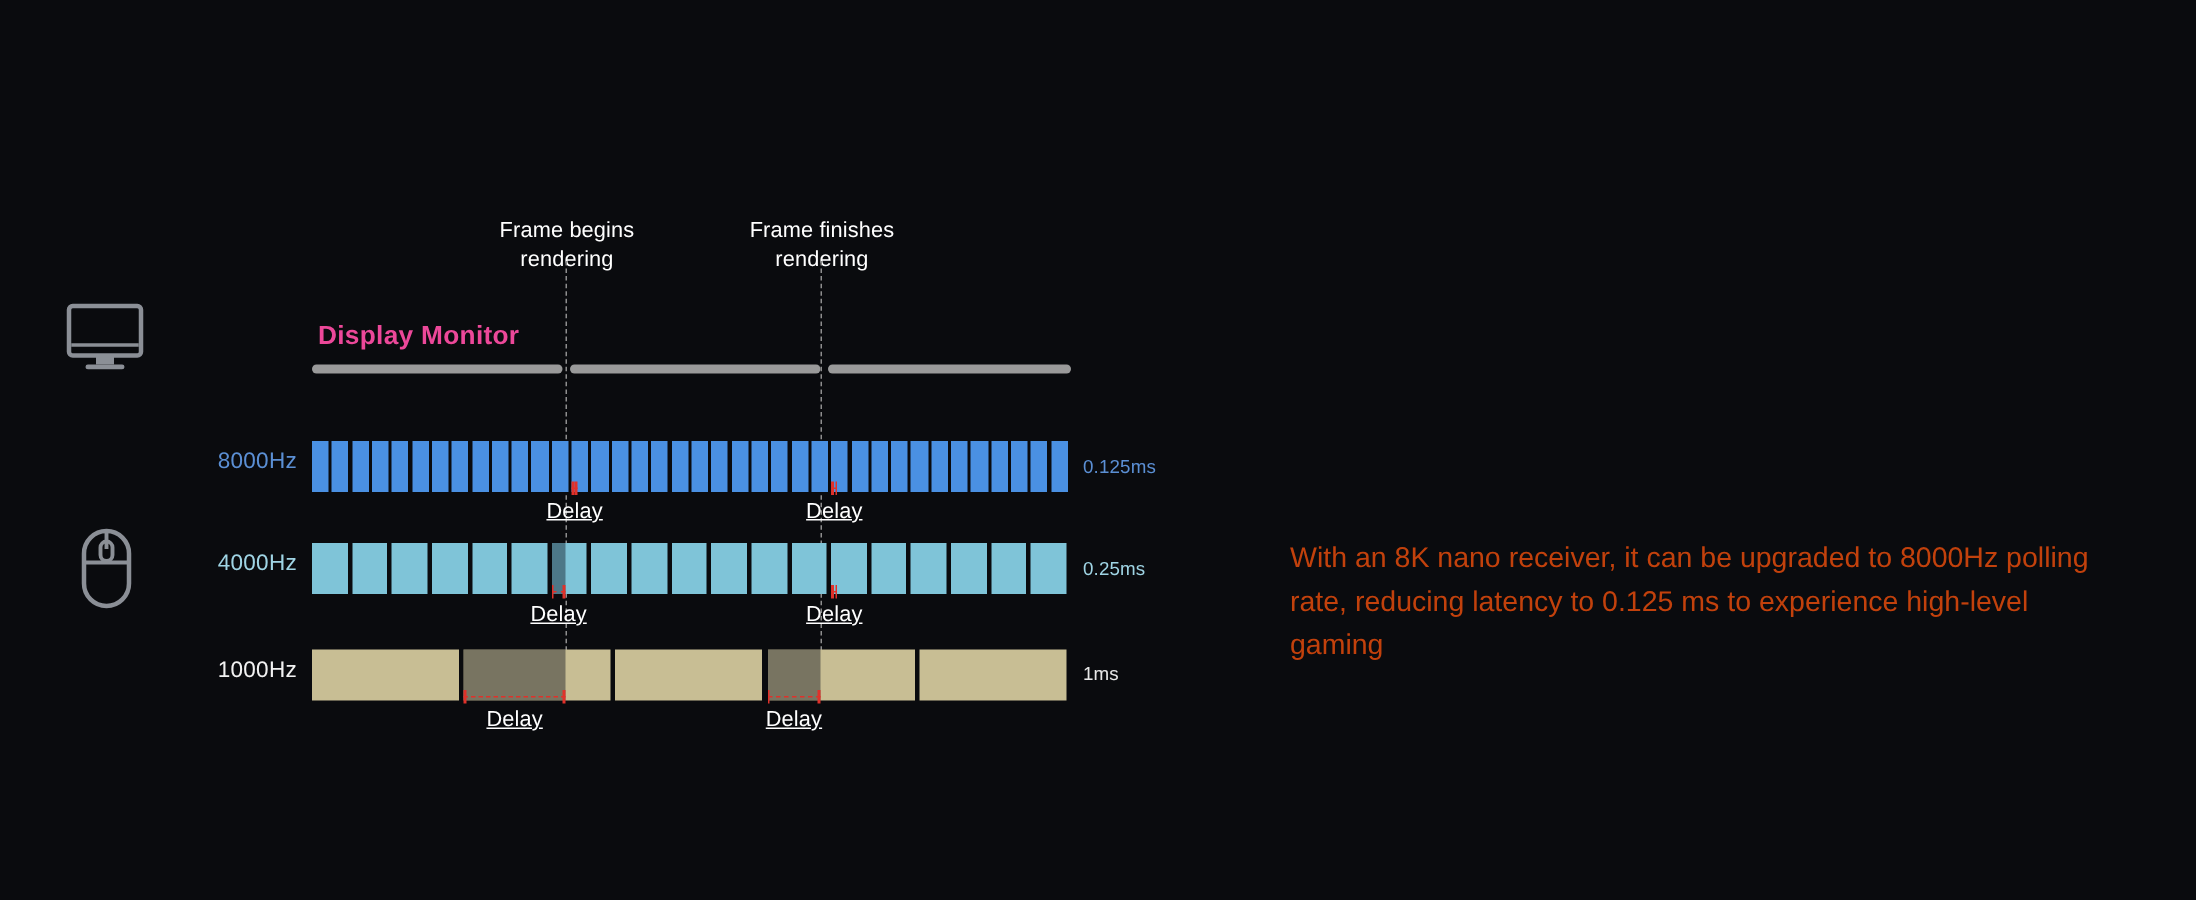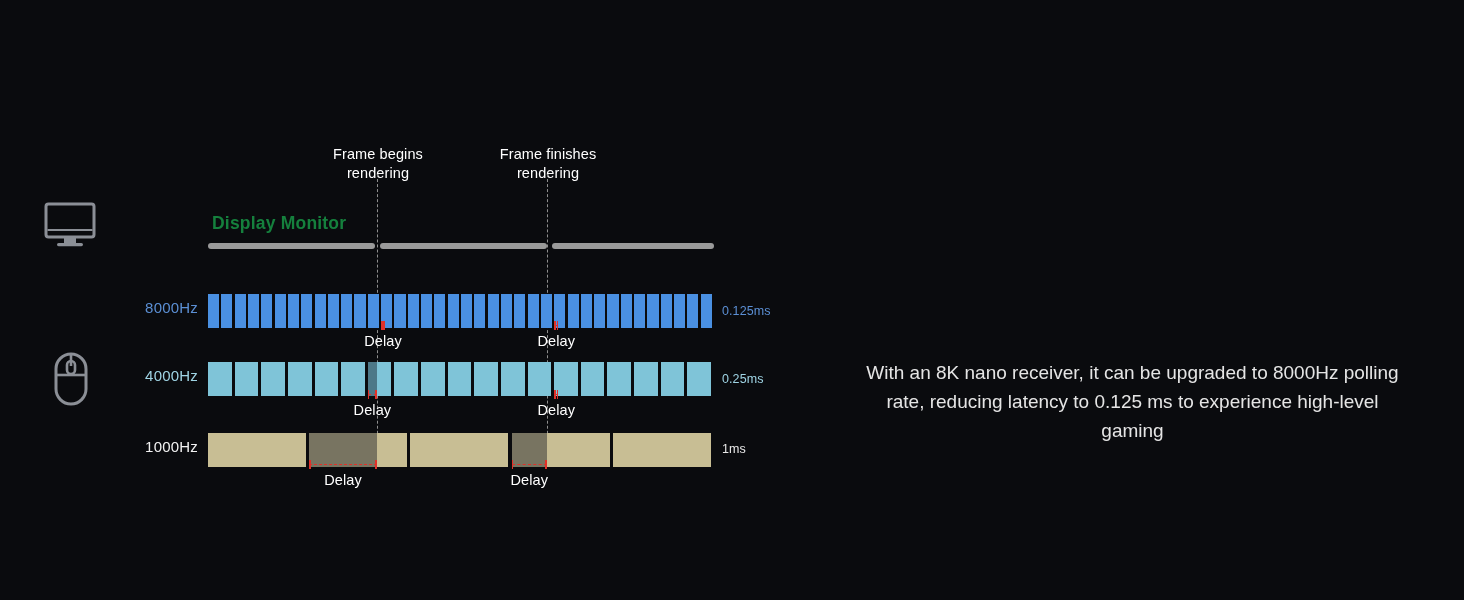--- a/index.html
+++ b/index.html
@@ -29,21 +29,21 @@
   .vguide {
     position: absolute; top: 174px; height: 290px; width: 0;
     border-left: 1.6px dashed #8e8e8e;
   }
   #vguide-1 { left: 377px; }
   #vguide-2 { left: 547px; }
 
   
   #monitor-label {
     position: absolute; left: 212px; top: 213px;
-    font-size: 17.5px; font-weight: bold; color: #15803d; letter-spacing: .2px;
+    font-size: 17.5px; font-weight: bold; color: #ec4899; letter-spacing: .2px;
   }
   #monitor-track { position: absolute; left: 208px; top: 243px; width: 506px; height: 6px; }
   .mseg { position: absolute; top: 0; height: 6px; background: #9a9a9a; border-radius: 3px; }
 
   
   .row { position: absolute; left: 208px; height: 34px; }
   .row-label {
     position: absolute; width: 180px; text-align: right;
     font-size: 15px; letter-spacing: .2px;
   }
@@ -55,38 +55,38 @@
   
   .delay-wrap { position: absolute; height: 26px; }
   .delay-line {
     position: absolute; top: 0; height: 0; border-top: 1.4px dashed #e0312a;
   }
   .delay-cap {
     position: absolute; top: -4px; width: 1.6px; height: 9px; background: #e0312a;
   }
   .delay-text {
     position: absolute; top: 8px; font-size: 14.5px; color: #ffffff;
-    text-align: center; letter-spacing: .1px;
+    text-align: center; letter-spacing: .1px; text-decoration: underline;
   }
 
   
   #copy { position: absolute; left: 800px; top: 0; width: 664px; height: 600px; }
   #headline {
     position: absolute; left: 12px; top: 178px; width: 640px;
     text-align: center; color: #aac2e8;
     font-size: 50px; font-weight: bold; line-height: 60px; letter-spacing: -.4px;
   }
   #subhead {
     position: absolute; left: 0; top: 310px; width: 664px;
     text-align: center; color: #ffffff;
     font-size: 25.5px; font-weight: bold; letter-spacing: -.2px;
   }
   #body {
     position: absolute; left: 60px; top: 358px; width: 545px;
-    text-align: center; color: #e5e5e5;
+    color: #c2410c;
     font-size: 19px; line-height: 29px; letter-spacing: 0;
   }
 </style>
 </head>
 <body>
 
 <div id="root">
 
   <div id="diagram">
 

